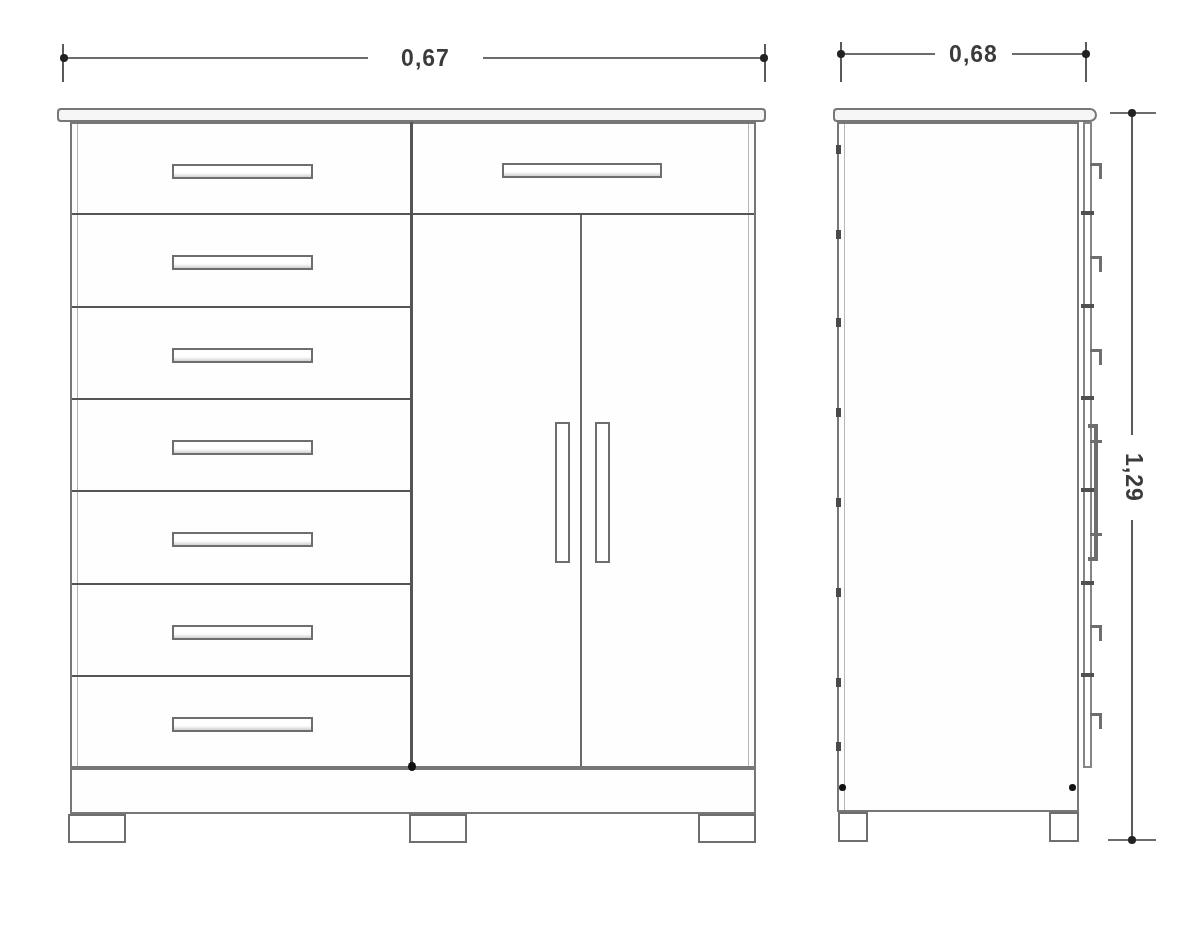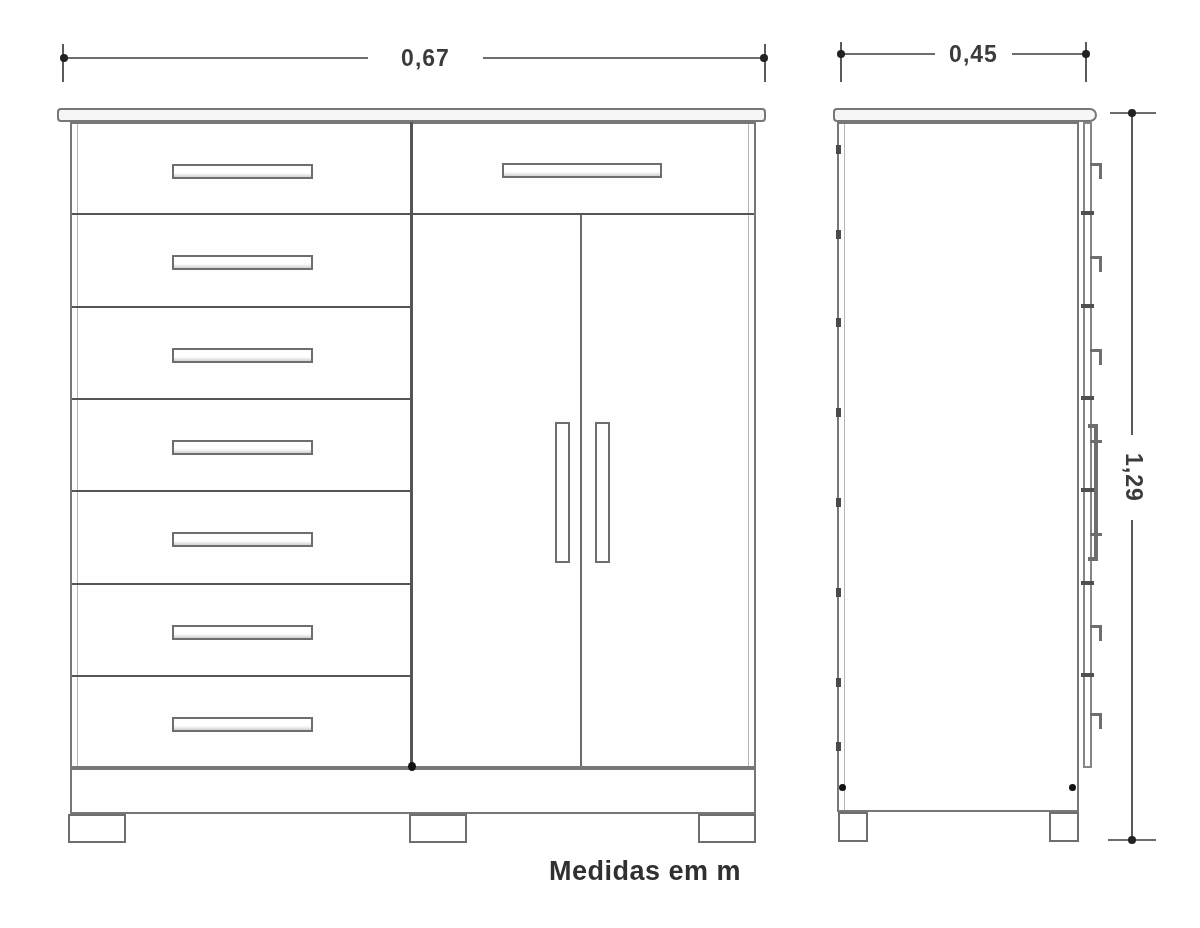--- a/index.html
+++ b/index.html
@@ -84,21 +84,21 @@
   <div class="abs foot" style="left:409px;top:814px;width:58px;height:29px;"></div>
   <div class="abs foot" style="left:698px;top:814px;width:58px;height:29px;"></div>
   <div class="abs blackdot" style="left:408px;top:762px;width:8px;height:9px;"></div>
 
   <div class="abs dimline" style="left:841px;top:53px;width:94px;"></div>
   <div class="abs dimline" style="left:1012px;top:53px;width:74px;"></div>
   <div class="abs dimtick" style="left:840px;top:42px;height:40px;"></div>
   <div class="abs dimtick" style="left:1085px;top:42px;height:40px;"></div>
   <div class="abs dimdot" style="left:837px;top:50px;"></div>
   <div class="abs dimdot" style="left:1082px;top:50px;"></div>
-  <div class="abs dimlabel" style="left:935px;top:41px;width:77px;">0,45</div>
+  <div class="abs dimlabel" style="left:935px;top:41px;width:77px;">0,68</div>
 
   <div class="abs board" style="left:833px;top:108px;width:264px;height:14px;border-radius:4px 7px 7px 4px;"></div>
   <div class="abs panel" style="left:837px;top:122px;width:242px;height:690px;"></div>
   <div class="abs thin" style="left:844px;top:124px;width:1px;height:686px;"></div>
 
   <div class="abs camtick" style="left:836px;top:145px;width:5px;height:9px;"></div>
   <div class="abs camtick" style="left:836px;top:230px;width:5px;height:9px;"></div>
   <div class="abs camtick" style="left:836px;top:318px;width:5px;height:9px;"></div>
   <div class="abs camtick" style="left:836px;top:408px;width:5px;height:9px;"></div>
   <div class="abs camtick" style="left:836px;top:498px;width:5px;height:9px;"></div>
@@ -137,15 +137,14 @@
   <div class="abs blackdot" style="left:1069px;top:784px;width:7px;height:7px;"></div>
 
   <div class="abs dimtick" style="left:1131px;top:113px;height:322px;"></div>
   <div class="abs dimtick" style="left:1131px;top:520px;height:320px;"></div>
   <div class="abs dimline" style="left:1110px;top:112px;width:46px;"></div>
   <div class="abs dimline" style="left:1108px;top:839px;width:48px;"></div>
   <div class="abs dimdot" style="left:1128px;top:109px;"></div>
   <div class="abs dimdot" style="left:1128px;top:836px;"></div>
   <div class="abs dimlabel rot90" style="left:1093px;top:464px;width:80px;">1,29</div>
 
-  <div class="abs caption" style="left:495px;top:856px;width:300px;">Medidas em m</div>
 
 </div>
 
 </body></html>

